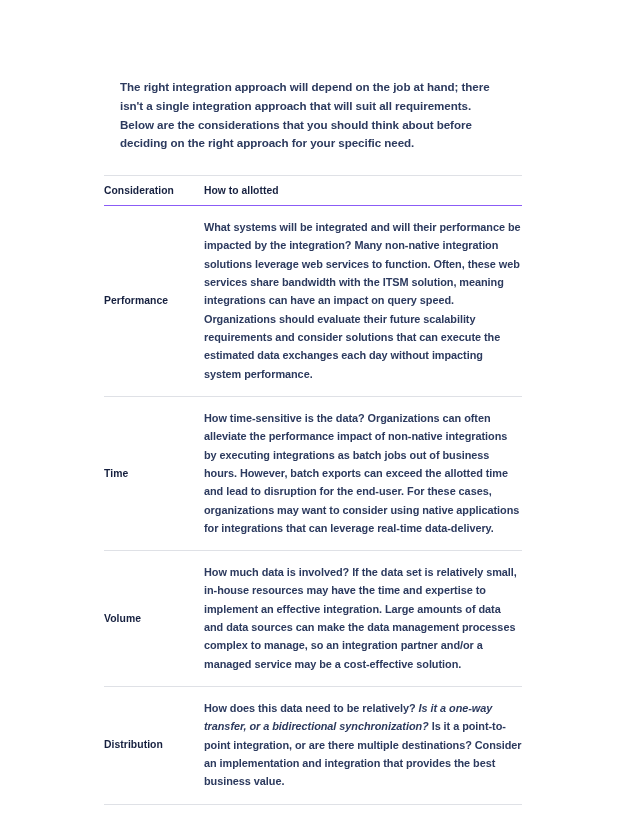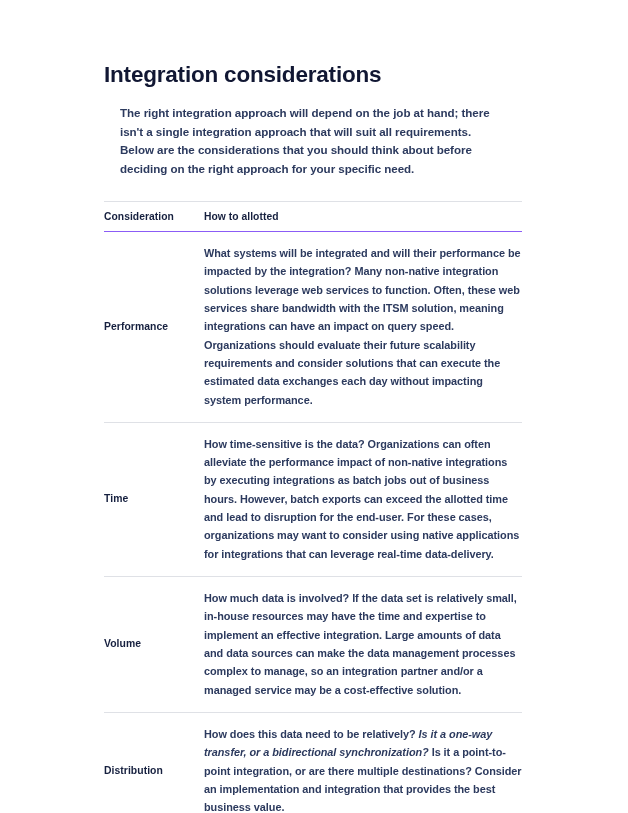--- a/index.html
+++ b/index.html
@@ -125,21 +125,20 @@
     color: #51607f;
   }
 </style>
 </head>
 <body>
 
 <div class="page">
 
   <div class="content">
 
-    <h1 class="page-title">Integration considerations</h1>
 
     <p class="intro">The right integration approach will depend on the job at hand; there isn't a single integration approach that will suit all requirements. Below are the considerations that you should think about before deciding on the right approach for your specific need.</p>
 
     <table class="eval-table">
       <colgroup>
         <col class="c-consideration">
         <col class="c-evaluate">
       </colgroup>
       <thead>
         <tr>

